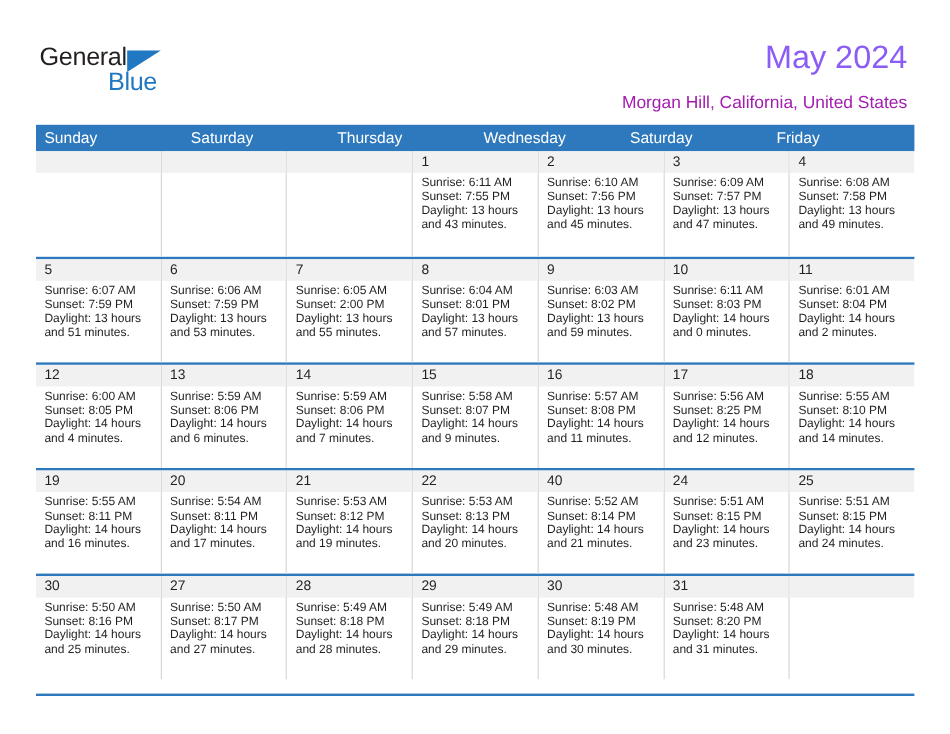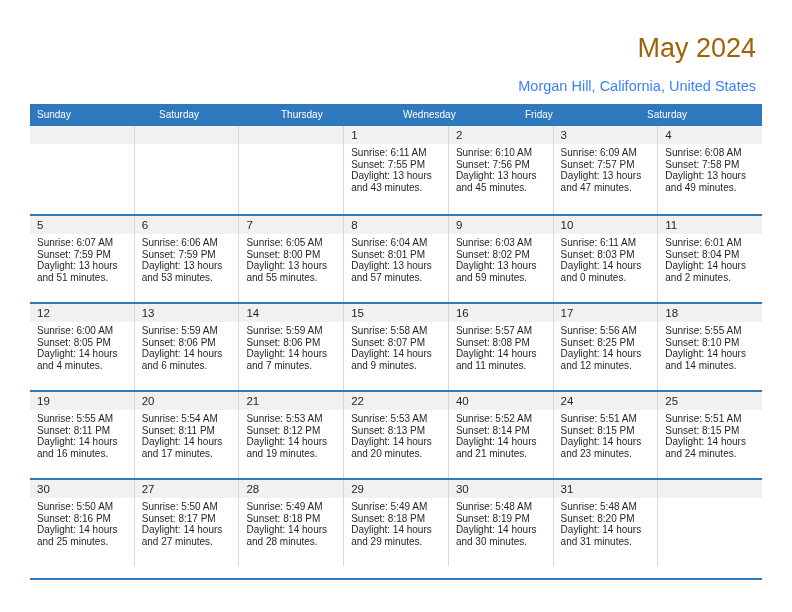--- a/index.html
+++ b/index.html
@@ -61,51 +61,51 @@
     font-size: 21px;
     letter-spacing: -0.3px;
     color: #1f78c1;
     font-family: "Liberation Sans", sans-serif;
   }
   .title {
     position: absolute;
     right: 36px;
     top: 33px;
     font-size: 27px;
-    color: #a16207;
+    color: #8b5cf6;
     text-align: right;
     white-space: nowrap;
     font-weight: normal;
   }
   .subtitle {
     position: absolute;
     right: 36px;
     top: 78px;
     font-size: 14.5px;
-    color: #3b82f6;
+    color: #a21caf;
     text-align: right;
     white-space: nowrap;
   }
 
   
   .calendar {
     position: absolute;
     left: 30px;
     top: 104px;
     width: 732px;
   }
   .dow-row {
     display: flex;
     background: #2e79bd;
     height: 22px;
   }
   .dow {
     flex: 1 1 0;
     color: #ffffff;
-    font-size: 10px;
+    font-size: 13px;
     line-height: 22px;
     padding-left: 7px;
     box-sizing: border-box;
     white-space: nowrap;
   }
   .week {
     display: flex;
     border-top: 2px solid #2e79bd;
     height: 88px;
     box-sizing: border-box;
@@ -153,32 +153,37 @@
     height: 2px;
     background: #2e79bd;
   }
 </style>
 </head>
 <body>
 
 <div class="page">
 
   <div class="header">
+    <div class="logo">
+      <span class="logo-general">General</span>
+      <span class="logo-tri"></span>
+      <span class="logo-blue">Blue</span>
+    </div>
     <div class="title">May 2024</div>
     <div class="subtitle">Morgan Hill, California, United States</div>
   </div>
 
   <div class="calendar">
     <div class="dow-row" id="dow-row">
         <div class="dow">Sunday</div>
         <div class="dow">Saturday</div>
         <div class="dow">Thursday</div>
         <div class="dow">Wednesday</div>
+        <div class="dow">Saturday</div>
         <div class="dow">Friday</div>
-        <div class="dow">Saturday</div>
       </div>
     <div id="weeks-container">
         <div class="week">
           <div class="cell empty">
             <div class="daynum"></div>
             <div class="info"></div>
           </div>
           <div class="cell empty">
             <div class="daynum"></div>
             <div class="info"></div>
@@ -240,21 +245,21 @@
               <div>Sunrise: 6:06 AM</div>
               <div>Sunset: 7:59 PM</div>
               <div>Daylight: 13 hours</div>
               <div>and 53 minutes.</div>
             </div>
           </div>
           <div class="cell">
             <div class="daynum">7</div>
             <div class="info">
               <div>Sunrise: 6:05 AM</div>
-              <div>Sunset: 8:00 PM</div>
+              <div>Sunset: 2:00 PM</div>
               <div>Daylight: 13 hours</div>
               <div>and 55 minutes.</div>
             </div>
           </div>
           <div class="cell">
             <div class="daynum">8</div>
             <div class="info">
               <div>Sunrise: 6:04 AM</div>
               <div>Sunset: 8:01 PM</div>
               <div>Daylight: 13 hours</div>

